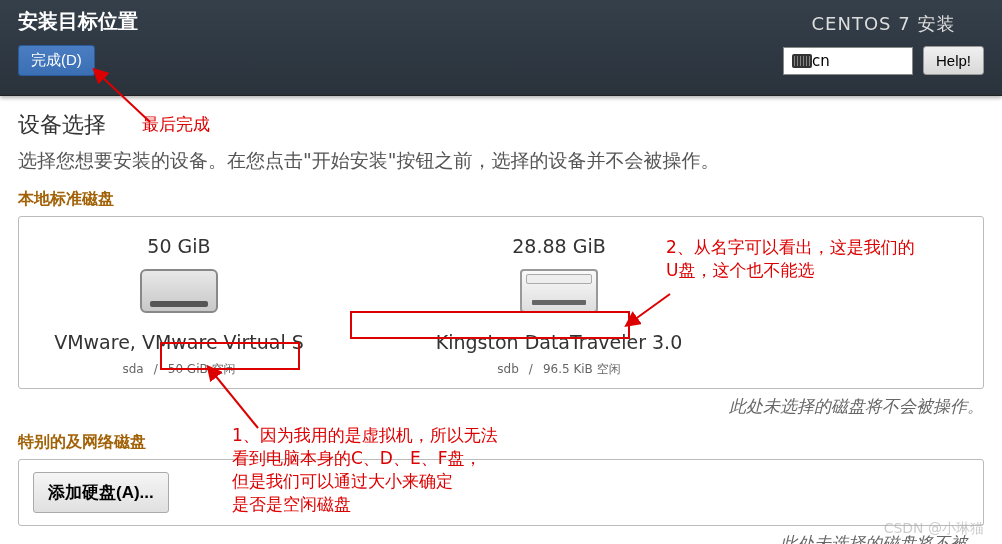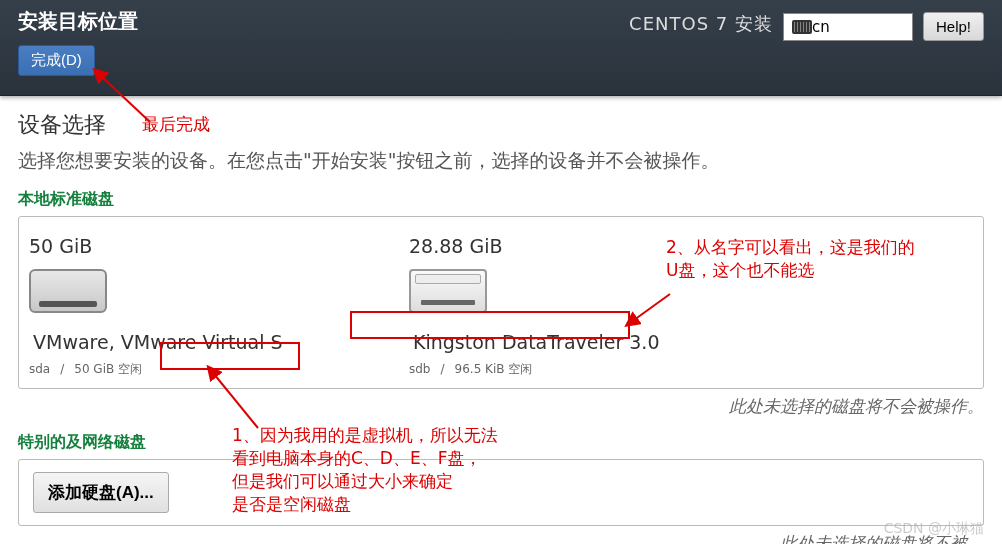--- a/index.html
+++ b/index.html
@@ -30,21 +30,21 @@
     }
     .done-btn {
       background: linear-gradient(to bottom, #4a7dc1, #3b6fb3);
       border: 1px solid #2a5a9a;
       color: #fff;
       padding: 5px 12px;
       font-size: 15px;
       border-radius: 3px;
       cursor: pointer;
     }
-    .header-right { display: flex; flex-direction: row; align-items: flex-start; gap: 10px; padding-top:4px;}
+    .header-right { display: flex; flex-direction: column; align-items: center; gap: 10px; padding-top:4px;}
     .installer-title { color: #ddd; font-size: 18px; letter-spacing: 1px; }
     .header-controls { display: flex; gap: 10px; align-items: center; }
     .lang-box {
       background: #fff;
       border: 1px solid #888;
       padding: 4px 8px;
       display: flex;
       align-items: center;
       gap: 0;
       font-size: 15px;
@@ -56,31 +56,31 @@
       background: linear-gradient(to bottom, #f0f0f0, #d8d8d8);
       border: 1px solid #999;
       padding: 5px 12px;
       font-size: 15px;
       border-radius: 3px;
       cursor: pointer;
     }
     .body-area { padding: 10px 18px; }
     .section-title { font-size: 22px; font-weight: 400; color: #333; margin-top: 4px; }
     .section-desc { font-size: 19px; color: #555; margin-top: 6px; line-height: 1.5; }
-    .sub-heading { font-size: 16px; color: #15803d; font-weight: 600; margin-top: 14px; }
+    .sub-heading { font-size: 16px; color: #a16207; font-weight: 600; margin-top: 14px; }
     .disk-panel {
       border: 1px solid #bbb;
       border-radius: 3px;
       margin-top: 6px;
       padding: 18px 10px 10px 10px;
       display: flex;
       gap: 80px;
       position: relative;
     }
-    .disk-item { display: flex; flex-direction: column; align-items: flex-start; width: 300px; }
+    .disk-item { display: flex; flex-direction: column; align-items: center; width: 300px; }
     .disk-size { font-size: 19px; color: #333; margin-bottom: 12px; }
     .disk-icon { width: 78px; height: 44px; position: relative; margin-bottom: 18px; }
     .hdd-body { position:absolute; inset:0; border:2px solid #888; border-radius: 6px; background: linear-gradient(to bottom, #e8e8e8, #c8c8c8); }
     .hdd-slot { position:absolute; bottom: 6px; left: 10px; right: 10px; height: 6px; background: #555; border-radius: 2px; }
     .ext-body { position:absolute; inset:0; border:2px solid #999; border-radius: 4px; background: linear-gradient(to bottom, #fafafa, #ddd); }
     .ext-slot { position:absolute; bottom: 8px; left: 12px; right: 12px; height: 5px; background: #666; border-radius: 1px; }
     .ext-top { position:absolute; top: 5px; left: 6px; right: 6px; height: 10px; border:1px solid #aaa; border-radius:2px; background:#eee; }
     .disk-name { font-size: 19px; font-weight: 400; color: #333; text-align: center; padding: 0 4px; }
     .disk-meta { font-size: 12px; color: #666; margin-top: 8px; display: flex; gap: 10px; align-items: center; }
     .free-text { color: #666; }

